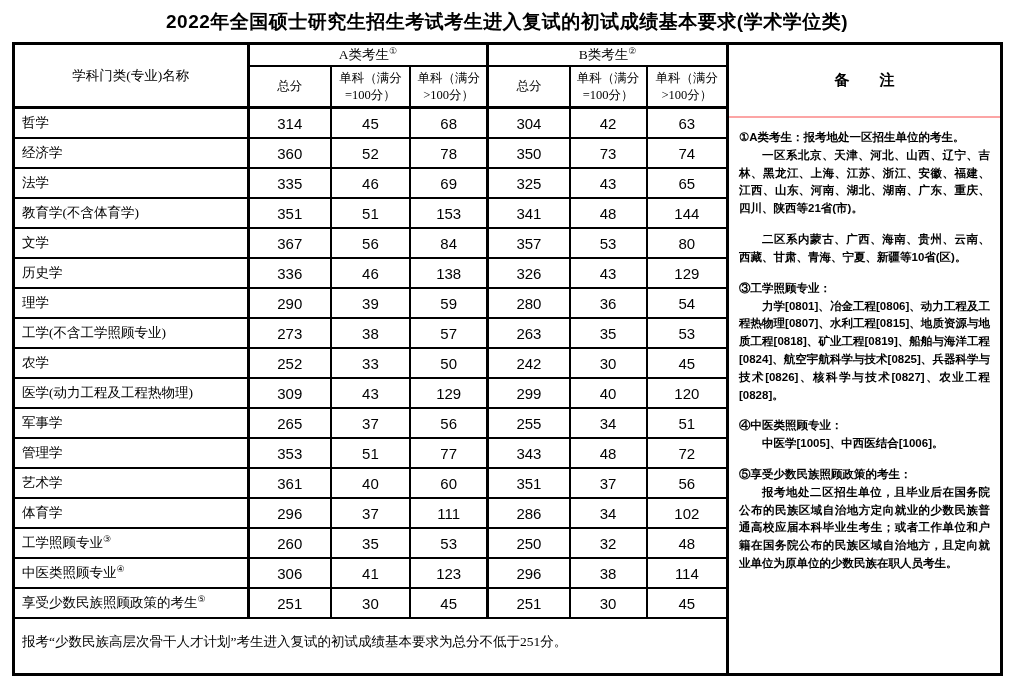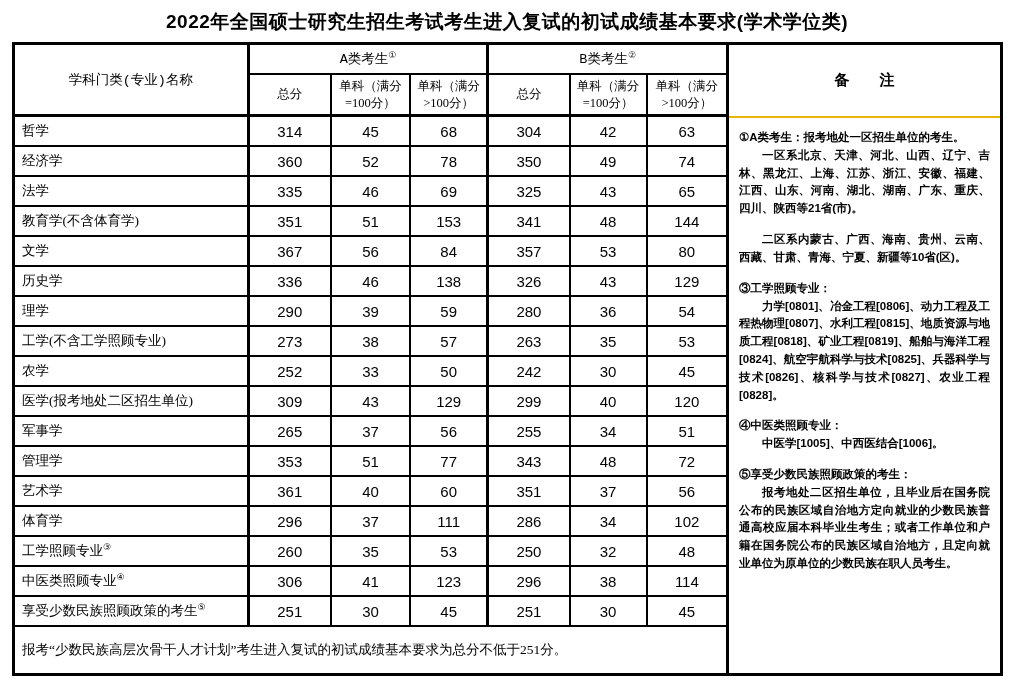--- a/index.html
+++ b/index.html
@@ -9,36 +9,36 @@
            font-size:19px; font-weight:bold; letter-spacing:0.5px;
            font-family:"Liberation Sans", sans-serif; }
   .tbl { position:absolute; left:12px; top:42px; width:991px; height:634px;
          border:3px solid #000; display:flex; background:#fff; }
   .left { width:711px; flex:0 0 711px; }
   table { border-spacing:0; width:711px; table-layout:fixed; }
   th, td { border-right:2px solid #000; border-bottom:2px solid #000;
            text-align:center; vertical-align:middle; overflow:hidden; }
   .thick-r { border-right-width:3px !important; }
   .no-r { border-right:none !important; }
-  .hr1 th { height:30px; font-weight:normal; font-size:13.5px;
-            font-family:Liberation Mono, monospace; }
+  .hr1 th { height:22px; font-weight:normal; font-size:13.5px;
+            font-family:Liberation Serif, serif; }
   .hr2 th { height:42px; font-weight:normal; font-size:12.5px; line-height:1.3;
             font-family:"Liberation Serif", serif; border-bottom-width:3px;
             padding:0 3px; }
   th.cat-h { font-size:13.5px; border-bottom-width:3px; }
   sup.fn { font-size:9px; line-height:0; }
   td.cat { text-align:left; padding-left:7px; font-size:13.5px; height:24px;
            font-family:"Liberation Serif", serif; }
   td.num { font-size:15px; height:30px; font-family:"Liberation Sans", sans-serif; }
   tr.foot-row td { height:45px; border-bottom:none; border-right:none;
                    text-align:left; padding-left:7px; font-size:13.5px;
                    font-family:"Liberation Serif", serif; }
   .right { flex:1 1 auto; border-left:3px solid #000; display:flex;
            flex-direction:column; }
-  .remark-h { height:73px; flex:0 0 73px; border-bottom:2px solid #eab308;
+  .remark-h { height:73px; flex:0 0 73px; border-bottom:2px solid #fca5a5;
               display:flex; align-items:center; justify-content:center;
               font-weight:bold; font-size:15px; }
   .remark-b { flex:1 1 auto; padding:11px 10px 6px 10px; font-weight:bold;
               font-size:11.5px; line-height:1.55; text-align:justify; }
   .note { margin-bottom:13px; }
   .note p.nb { text-indent:2em; }
 </style>
 </head>
 <body>
 
@@ -80,21 +80,21 @@
             <td class="num">304</td>
             <td class="num">42</td>
             <td class="num no-r">63</td>
           </tr>
           <tr>
             <td class="cat thick-r"><span>经济学</span></td>
             <td class="num">360</td>
             <td class="num">52</td>
             <td class="num thick-r">78</td>
             <td class="num">350</td>
-            <td class="num">49</td>
+            <td class="num">73</td>
             <td class="num no-r">74</td>
           </tr>
           <tr>
             <td class="cat thick-r"><span>法学</span></td>
             <td class="num">335</td>
             <td class="num">46</td>
             <td class="num thick-r">69</td>
             <td class="num">325</td>
             <td class="num">43</td>
             <td class="num no-r">65</td>
@@ -147,21 +147,21 @@
           <tr>
             <td class="cat thick-r"><span>农学</span></td>
             <td class="num">252</td>
             <td class="num">33</td>
             <td class="num thick-r">50</td>
             <td class="num">242</td>
             <td class="num">30</td>
             <td class="num no-r">45</td>
           </tr>
           <tr>
-            <td class="cat thick-r"><span>医学(报考地处二区招生单位)</span></td>
+            <td class="cat thick-r"><span>医学(动力工程及工程热物理)</span></td>
             <td class="num">309</td>
             <td class="num">43</td>
             <td class="num thick-r">129</td>
             <td class="num">299</td>
             <td class="num">40</td>
             <td class="num no-r">120</td>
           </tr>
           <tr>
             <td class="cat thick-r"><span>军事学</span></td>
             <td class="num">265</td>

